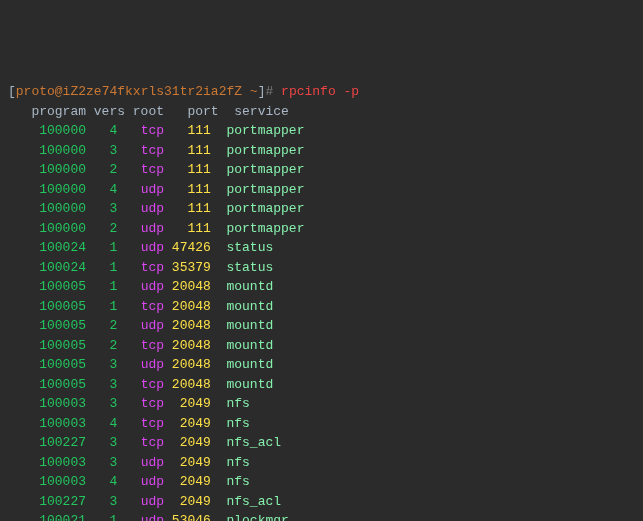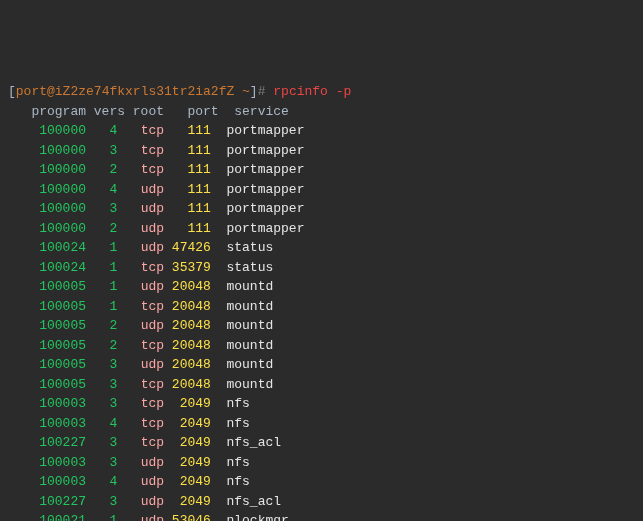--- a/index.html
+++ b/index.html
@@ -14,28 +14,28 @@
       width: 643px;
       height: 521px;
       overflow: hidden;
     }
     .prompt-user { color: #cc7832; }
     .prompt-bracket { color: #a9b7c6; }
     .command-hash { color: #808080; }
     .command-text { color: #ef4444; margin-top: 9px; }
     .header { color: #a9b7c6; }
     .num { color: #22c55e; }
-    .proto { color: #fca5a5; }
+    .proto { color: #d946ef; }
     .port { color: #fde047; text-align: center; }
-    .service { color: #e5e5e5; margin-top: 36px; }
+    .service { color: #86efac; margin-top: 36px; }
     .row { display: block; }
   </style>
 </head>
 <body>
 
 
 
-<div><span><span class="prompt-bracket">[</span><span class="prompt-user">port@iZ2ze74fkxrls31tr2ia2fZ ~</span><span class="prompt-bracket">]</span><span class="command-hash">#</span><span class="command-text"> rpcinfo -p</span></span>
+<div><span><span class="prompt-bracket">[</span><span class="prompt-user">proto@iZ2ze74fkxrls31tr2ia2fZ ~</span><span class="prompt-bracket">]</span><span class="command-hash">#</span><span class="command-text"> rpcinfo -p</span></span>
 <span class="header">   program vers root   port  service</span>
 <div id="rows-container"><span class="row"><span class="num">    100000</span><span class="num">   4</span><span class="proto">   tcp</span><span class="port">   111</span><span class="service">  portmapper</span></span><span class="row"><span class="num">    100000</span><span class="num">   3</span><span class="proto">   tcp</span><span class="port">   111</span><span class="service">  portmapper</span></span><span class="row"><span class="num">    100000</span><span class="num">   2</span><span class="proto">   tcp</span><span class="port">   111</span><span class="service">  portmapper</span></span><span class="row"><span class="num">    100000</span><span class="num">   4</span><span class="proto">   udp</span><span class="port">   111</span><span class="service">  portmapper</span></span><span class="row"><span class="num">    100000</span><span class="num">   3</span><span class="proto">   udp</span><span class="port">   111</span><span class="service">  portmapper</span></span><span class="row"><span class="num">    100000</span><span class="num">   2</span><span class="proto">   udp</span><span class="port">   111</span><span class="service">  portmapper</span></span><span class="row"><span class="num">    100024</span><span class="num">   1</span><span class="proto">   udp</span><span class="port"> 47426</span><span class="service">  status</span></span><span class="row"><span class="num">    100024</span><span class="num">   1</span><span class="proto">   tcp</span><span class="port"> 35379</span><span class="service">  status</span></span><span class="row"><span class="num">    100005</span><span class="num">   1</span><span class="proto">   udp</span><span class="port"> 20048</span><span class="service">  mountd</span></span><span class="row"><span class="num">    100005</span><span class="num">   1</span><span class="proto">   tcp</span><span class="port"> 20048</span><span class="service">  mountd</span></span><span class="row"><span class="num">    100005</span><span class="num">   2</span><span class="proto">   udp</span><span class="port"> 20048</span><span class="service">  mountd</span></span><span class="row"><span class="num">    100005</span><span class="num">   2</span><span class="proto">   tcp</span><span class="port"> 20048</span><span class="service">  mountd</span></span><span class="row"><span class="num">    100005</span><span class="num">   3</span><span class="proto">   udp</span><span class="port"> 20048</span><span class="service">  mountd</span></span><span class="row"><span class="num">    100005</span><span class="num">   3</span><span class="proto">   tcp</span><span class="port"> 20048</span><span class="service">  mountd</span></span><span class="row"><span class="num">    100003</span><span class="num">   3</span><span class="proto">   tcp</span><span class="port">  2049</span><span class="service">  nfs</span></span><span class="row"><span class="num">    100003</span><span class="num">   4</span><span class="proto">   tcp</span><span class="port">  2049</span><span class="service">  nfs</span></span><span class="row"><span class="num">    100227</span><span class="num">   3</span><span class="proto">   tcp</span><span class="port">  2049</span><span class="service">  nfs_acl</span></span><span class="row"><span class="num">    100003</span><span class="num">   3</span><span class="proto">   udp</span><span class="port">  2049</span><span class="service">  nfs</span></span><span class="row"><span class="num">    100003</span><span class="num">   4</span><span class="proto">   udp</span><span class="port">  2049</span><span class="service">  nfs</span></span><span class="row"><span class="num">    100227</span><span class="num">   3</span><span class="proto">   udp</span><span class="port">  2049</span><span class="service">  nfs_acl</span></span><span class="row"><span class="num">    100021</span><span class="num">   1</span><span class="proto">   udp</span><span class="port"> 53046</span><span class="service">  nlockmgr</span></span></div></div>
 
 
 
 
 </body></html>

